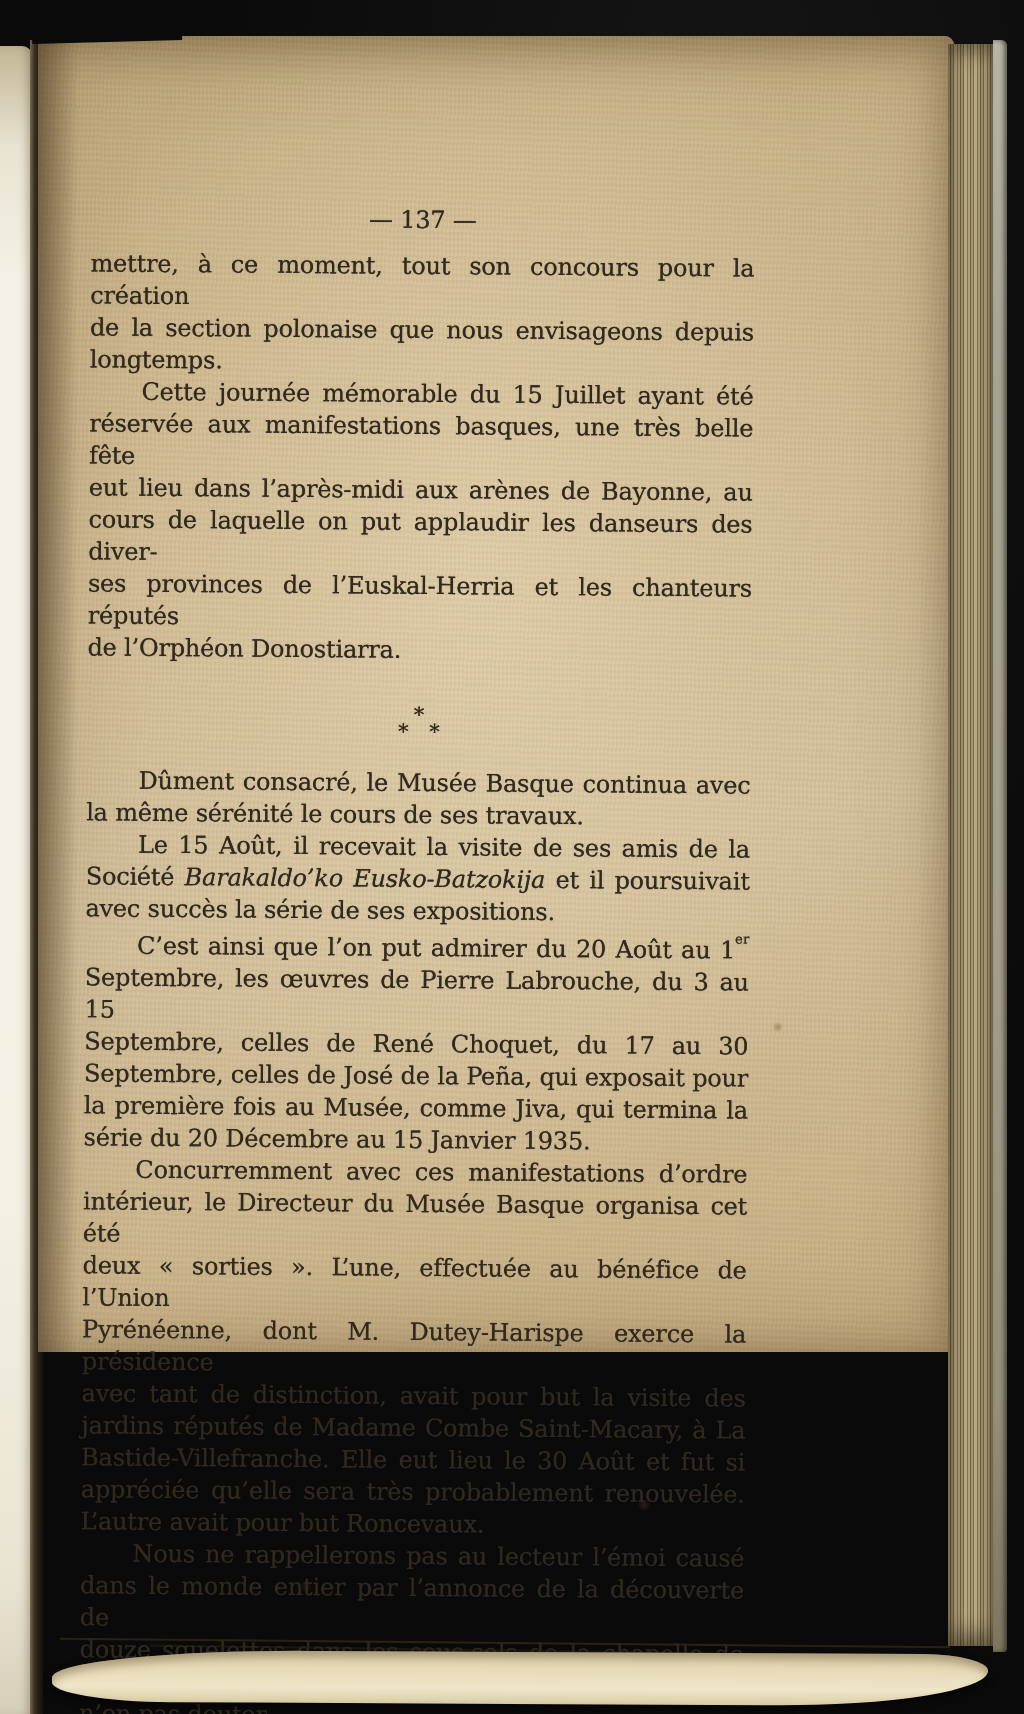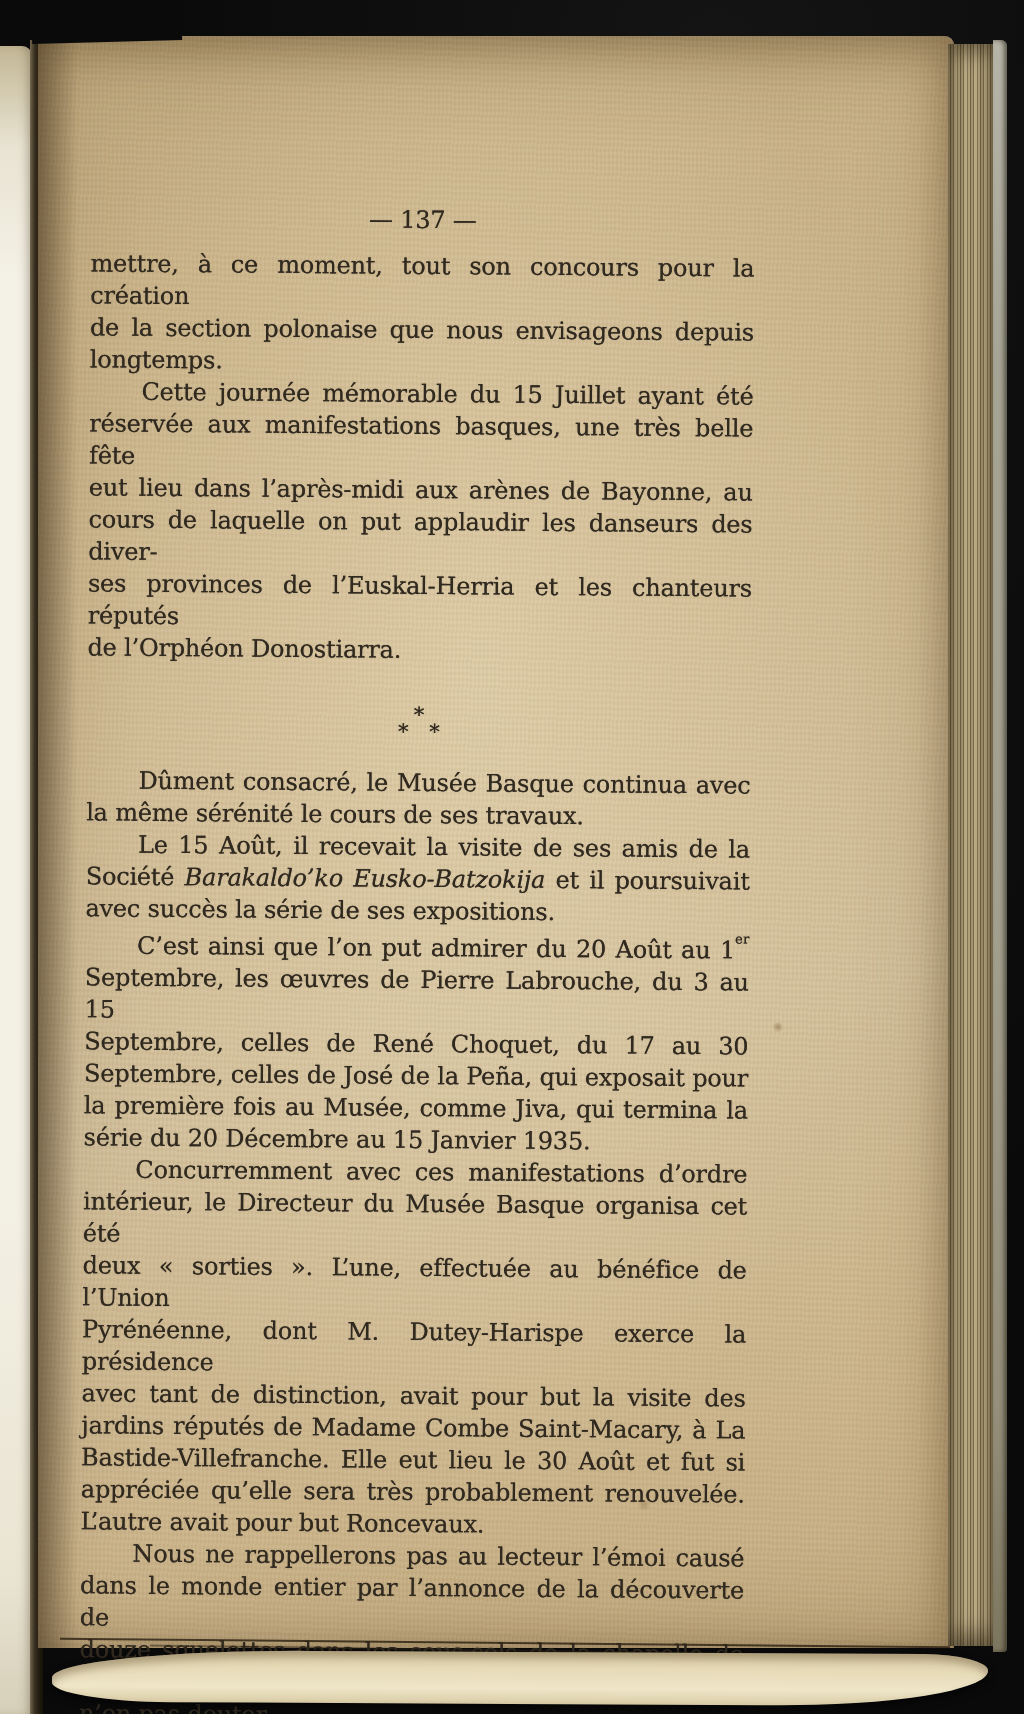--- a/index.html
+++ b/index.html
@@ -21,21 +21,21 @@
     box-shadow: inset -8px 0 10px -4px rgba(120,110,85,.55);
   }
   
   .gutter-gap {
     position: absolute; left: 30px; top: 40px; width: 13px; height: 1674px;
     background: linear-gradient(90deg, #746750 0%, #3a3120 35%, #211b10 70%, #171208 100%);
   }
 
   
   .page {
-    position: absolute; left: 38px; top: 36px; width: 916px; height: 1612px;
+    position: absolute; left: 38px; top: 36px; width: 916px; height: 1316px;
     background:
       radial-gradient(ellipse at 48% 40%, rgba(238,223,188,.50), rgba(0,0,0,0) 62%),
       linear-gradient(168deg, #bda67a 0%, #c8b186 14%, #cfba92 40%, #d3c09b 62%, #ccb58b 85%, #c3ab7f 100%);
     border-radius: 5px 9px 0 0;
     box-shadow:
       inset 0 0 95px rgba(96,72,40,.32),
       inset 0 16px 34px rgba(82,62,32,.22),
       inset -14px 0 34px rgba(95,74,42,.26);
   }
   .page-texture {

